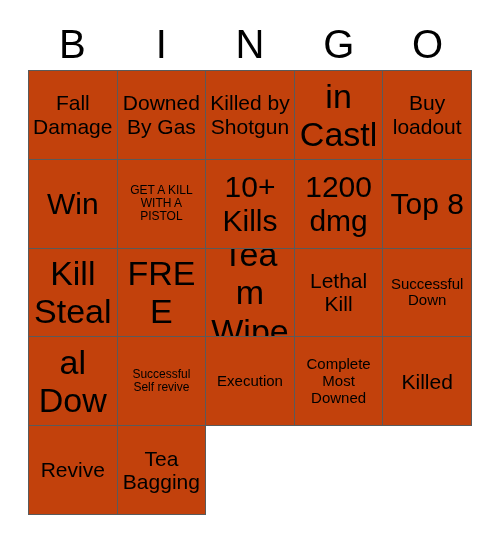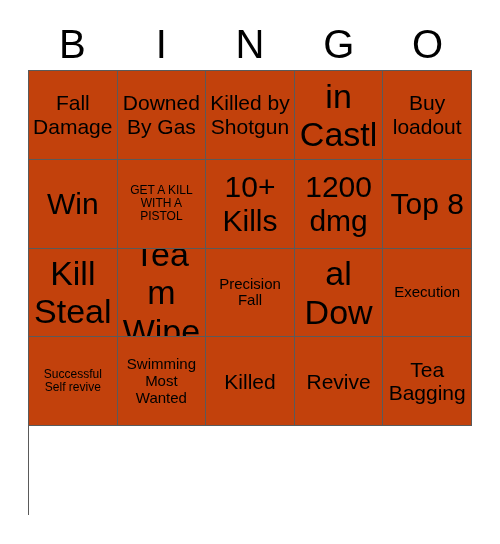--- a/index.html
+++ b/index.html
@@ -126,36 +126,42 @@
       <div class="cell" data-size="xl">
         <span class="cell-text">1200 dmg</span>
       </div>
       <div class="cell" data-size="xl">
         <span class="cell-text">Top 8</span>
       </div>
       <div class="cell" data-size="lg">
         <span class="cell-text">Kill Steal</span>
       </div>
       <div class="cell" data-size="lg">
+        <span class="cell-text">FREE</span>
+      </div>
+      <div class="cell" data-size="lg">
         <span class="cell-text">Team Wipe</span>
       </div>
+      <div class="cell" data-size="md">
+        <span class="cell-text">Lethal Kill</span>
+      </div>
       <div class="cell" data-size="sm">
-        <span class="cell-text">Precision Fall</span>
+        <span class="cell-text">Successful Down</span>
       </div>
       <div class="cell" data-size="lg">
         <span class="cell-text">Lethal Down</span>
-      </div>
-      <div class="cell" data-size="sm">
-        <span class="cell-text">Execution</span>
       </div>
       <div class="cell" data-size="xs">
         <span class="cell-text">Successful Self revive</span>
       </div>
       <div class="cell" data-size="sm">
-        <span class="cell-text">Swimming Most Wanted</span>
+        <span class="cell-text">Execution</span>
+      </div>
+      <div class="cell" data-size="sm">
+        <span class="cell-text">Complete Most Downed</span>
       </div>
       <div class="cell" data-size="md">
         <span class="cell-text">Killed</span>
       </div>
       <div class="cell" data-size="md">
         <span class="cell-text">Revive</span>
       </div>
       <div class="cell" data-size="md">
         <span class="cell-text">Tea Bagging</span>
       </div>

